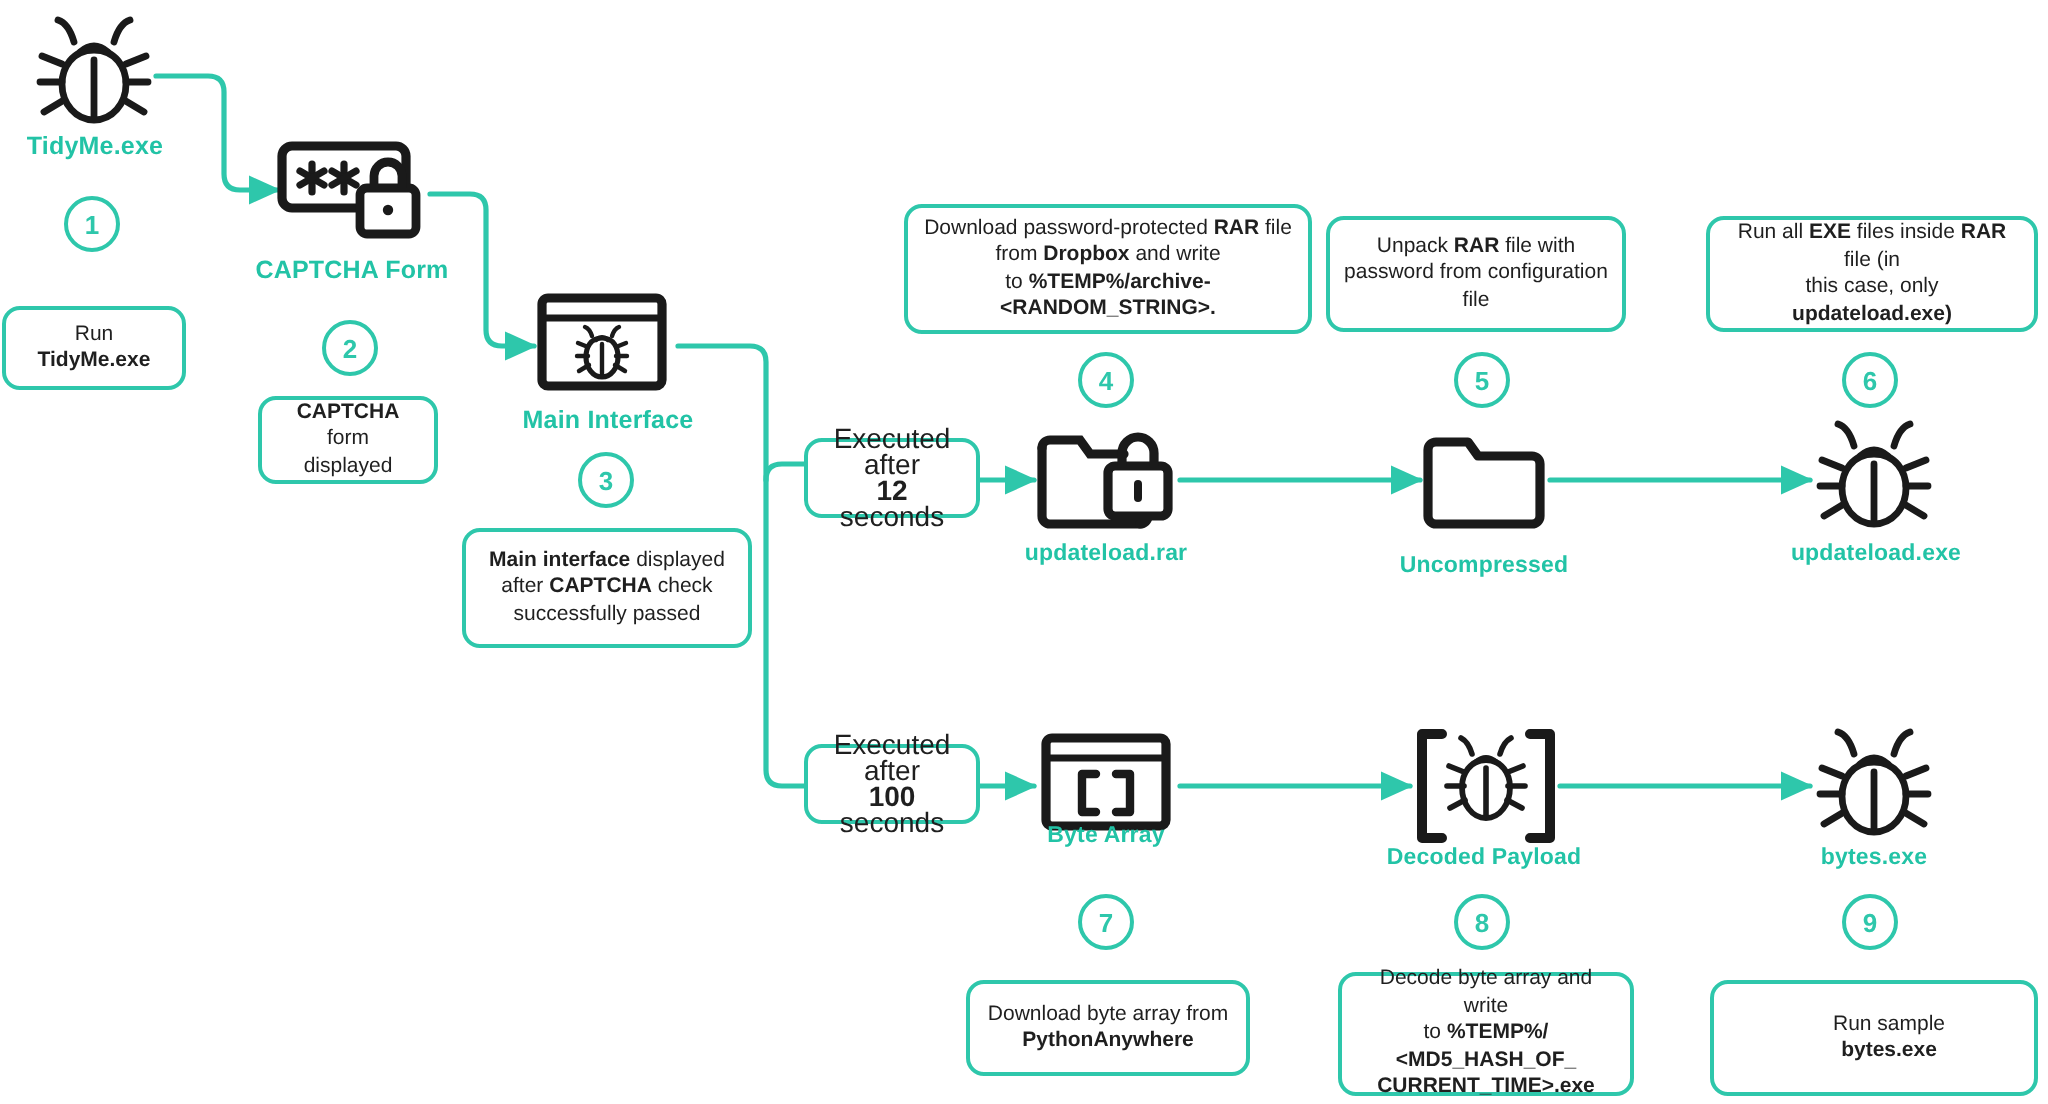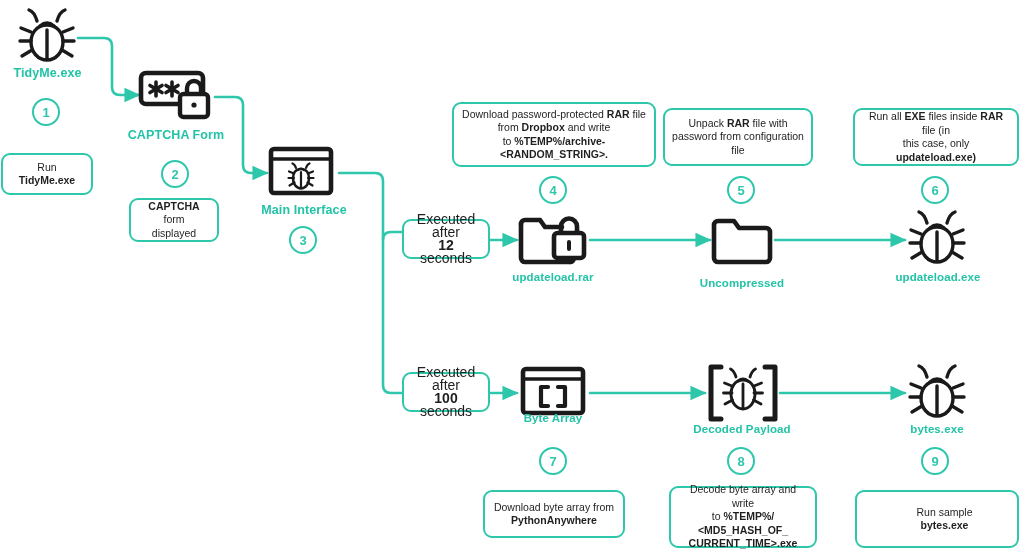--- a/index.html
+++ b/index.html
@@ -130,20 +130,23 @@
           <path d="M40,32 L45.5,32"></path>
           <path d="M39.5,36.5 L44.5,39.5"></path>
         <path d="M33,26 V41"></path>
       </g>
       <path d="M33,23 C39,23 41,28 41,32.5 C41,38 37.5,42.5 33,42.5 C28.5,42.5 25,38 25,32.5 C25,28 27,23 33,23 Z" stroke="#1a1a1a" stroke-width="2.6" fill="none"></path>
     </svg>
   </div>
   <div class="caption big" style="left:245px;top:203px;width:118px;">Main Interface</div>
 
   <div class="circle" style="left:289px;top:226px;">3</div>
+  <div class="tbox" style="left:231px;top:264px;width:145px;height:60px;">
+      <span><b>Main interface</b> displayed<br>after <b>CAPTCHA</b> check<br>successfully passed</span>
+    </div>
 
   <div class="tbox small" style="left:402px;top:219px;width:88px;height:40px;">
       <span>Executed after<br><b>12</b> seconds</span>
     </div>
   <div class="tbox small" style="left:402px;top:372px;width:88px;height:40px;">
       <span>Executed after<br><b>100</b> seconds</span>
     </div>
 
   <div class="tbox" style="left:452px;top:102px;width:204px;height:65px;">
       <span>Download password-protected <b>RAR</b> file<br>from <b>Dropbox</b> and write<br>to <b>%TEMP%/archive-<br>&lt;RANDOM_STRING&gt;.</b></span>

